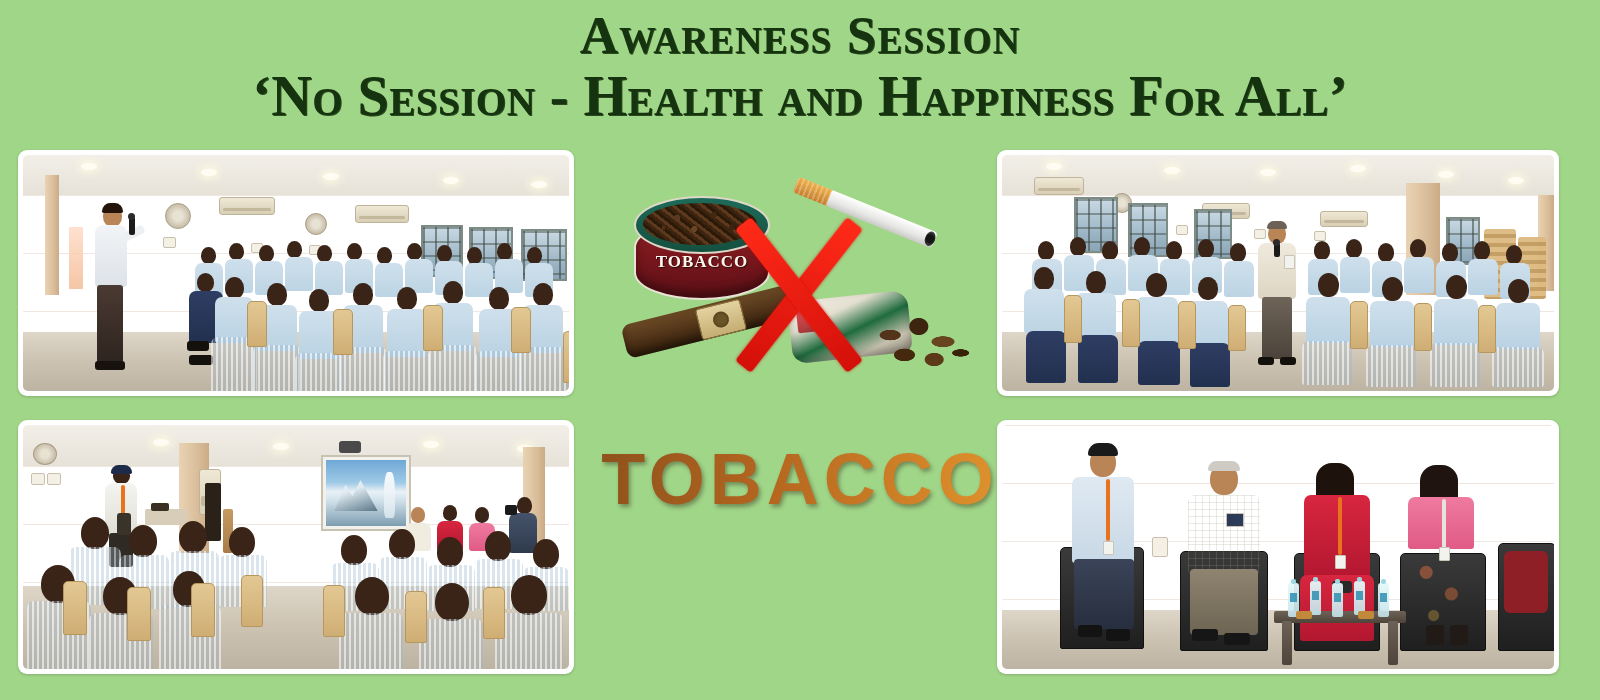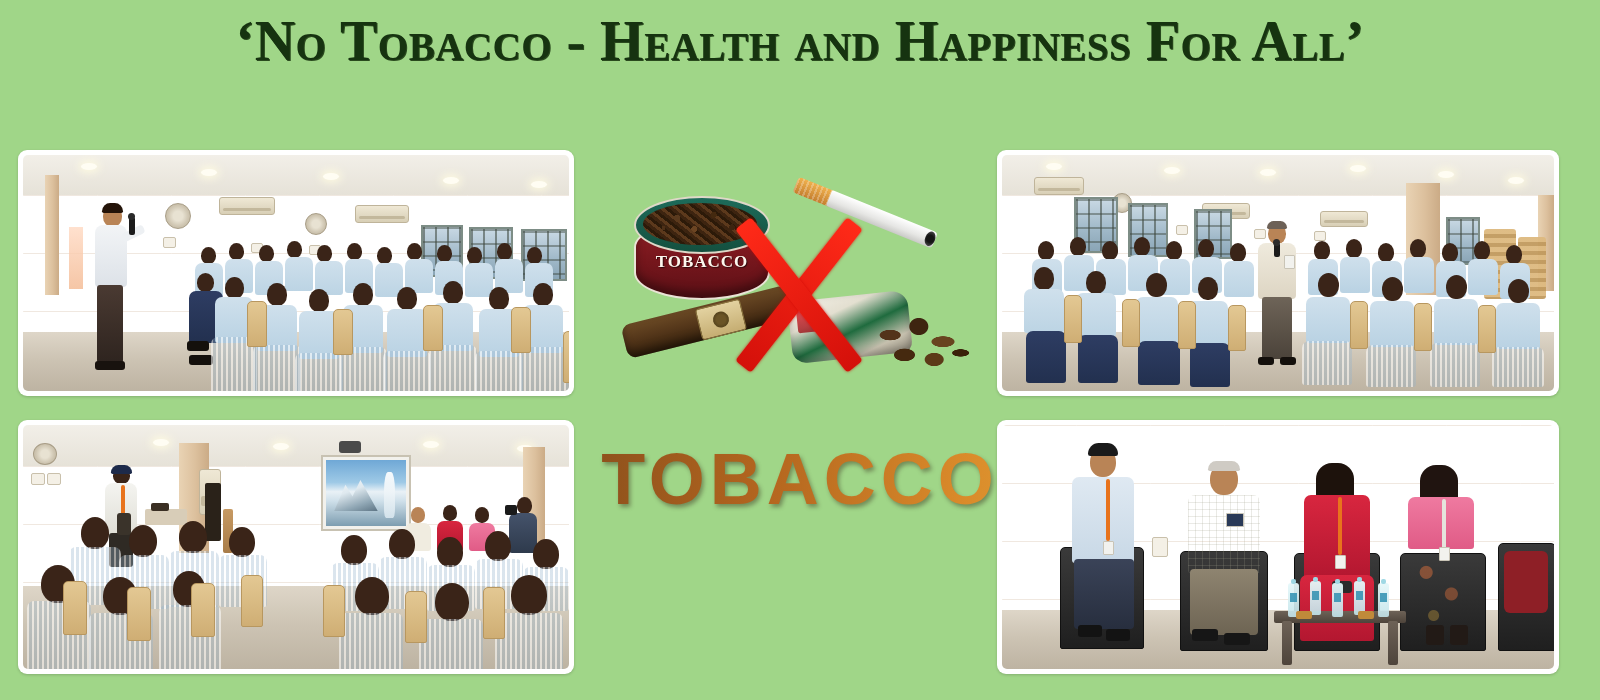--- a/index.html
+++ b/index.html
@@ -343,21 +343,22 @@
     filter: drop-shadow(2px 3px 2px rgba(60,50,30,.45));
     line-height: 1;
   }
 </style>
 </head>
 <body>
 
 <div id="banner">
 
   <div class="header">
-    <span class="title-sub">‘No Tobacco ‐ Health and Happiness For All’</span>
+    <span class="title-main">Awareness Session</span>
+    <span class="title-sub">‘No Session ‐ Health and Happiness For All’</span>
   </div>
 
   <div class="photo-frame" id="photo-tl">
     <div class="photo-inner">
       <div class="scene">
         <div class="ceiling"></div>
         <div class="wall tiles"></div>
         <div class="floor"></div>
 
         <div class="downlight" style="left:58px;  top:8px;"></div>

